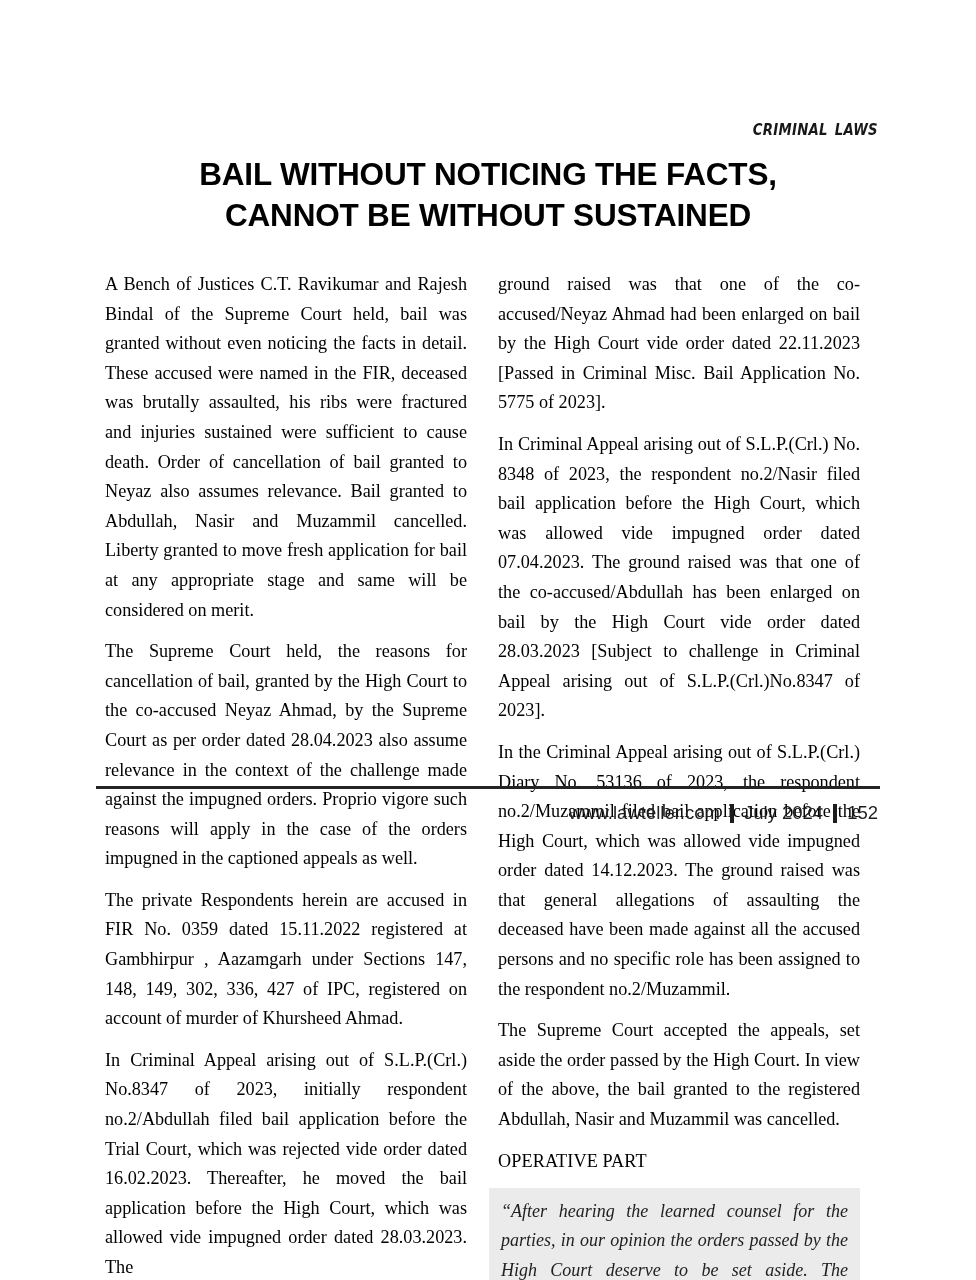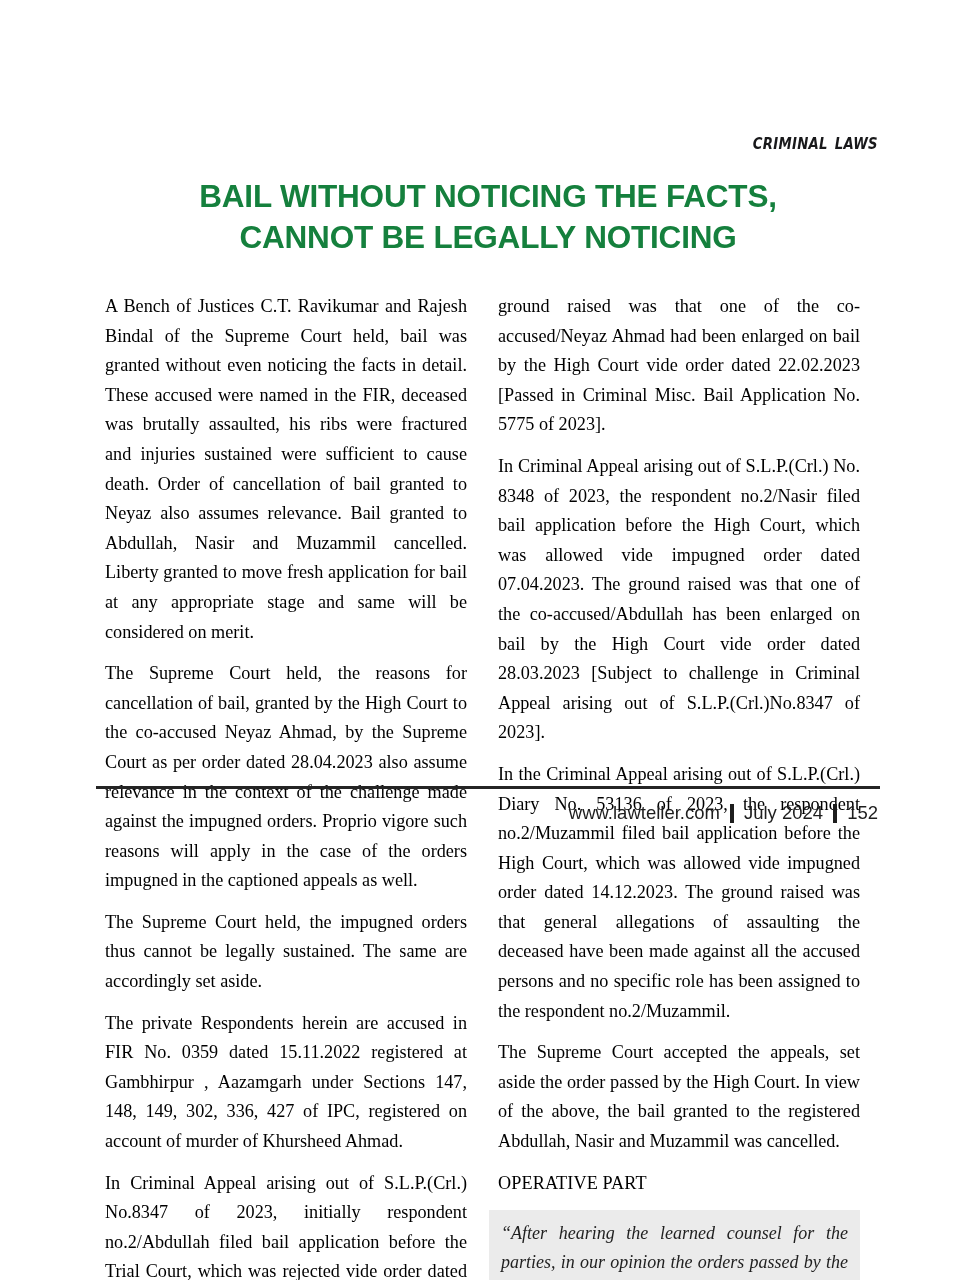--- a/index.html
+++ b/index.html
@@ -14,21 +14,21 @@
     overflow: hidden;
     font-family: "Liberation Serif", serif;
     color: #1a1a1a;
   }
   .page {
     position: absolute;
     left: 0; top: 0;
     width: 976px;
     height: 910px;
     box-sizing: border-box;
-    padding: 16px 96px;
+    padding: 2px 96px;
   }
 
   
   .running-head {
     height: 138px;
     display: flex;
     align-items: flex-end;
     justify-content: flex-end;
     padding-right: 2px;
     box-sizing: border-box;
@@ -43,29 +43,29 @@
     font-variant: small-caps;
     text-transform: lowercase;
     transform: scaleX(0.92);
     transform-origin: right bottom;
     white-space: nowrap;
   }
   .running-head-text::first-letter { font-size: 1em; }
 
   
   .headline {
-    margin: 8px;
+    margin: 0;
     padding: 14px 0 0 0;
     text-align: center;
     font-family: "Liberation Sans", sans-serif;
     font-weight: 700;
     font-size: 31.5px;
     line-height: 41px;
     letter-spacing: -0.2px;
-    color: #15803d;
+    color: #000000;
   }
   .headline .hl-line { display: block; white-space: nowrap; }
 
   
   .columns {
     margin-top: 34px;
     display: flex;
     column-gap: 22px;
     align-items: flex-start;
   }
@@ -149,35 +149,34 @@
 <body>
 
 <div class="page">
 
   <div class="running-head">
     <div class="running-head-text">Criminal Laws</div>
   </div>
 
   <h1 class="headline">
     <span class="hl-line">BAIL WITHOUT NOTICING THE FACTS,</span>
-    <span class="hl-line">CANNOT BE LEGALLY NOTICING</span>
+    <span class="hl-line">CANNOT BE WITHOUT SUSTAINED</span>
   </h1>
 
   <div class="columns">
 
     <div class="col">
       <p>A Bench of Justices C.T. Ravikumar and Rajesh Bindal of the Supreme Court held, bail was granted without even noticing the facts in detail. These accused were named in the FIR, deceased was brutally assaulted, his ribs were fractured and injuries sustained were sufficient to cause death. Order of cancellation of bail granted to Neyaz also assumes relevance. Bail granted to Abdullah, Nasir and Muzammil cancelled. Liberty granted to move fresh application for bail at any appropriate stage and same will be considered on merit.</p>
       <p>The Supreme Court held, the reasons for cancellation of bail, granted by the High Court to the co-accused Neyaz Ahmad, by the Supreme Court as per order dated 28.04.2023 also assume relevance in the context of the challenge made against the impugned orders. Proprio vigore such reasons will apply in the case of the orders impugned in the captioned appeals as well.</p>
-      <p>The Supreme Court held, the impugned orders thus cannot be legally sustained. The same are accordingly set aside.</p>
       <p>The private Respondents herein are accused in FIR No. 0359 dated 15.11.2022 registered at Gambhirpur , Aazamgarh under Sections 147, 148, 149, 302, 336, 427 of IPC, registered on account of murder of Khursheed Ahmad.</p>
       <p>In Criminal Appeal arising out of S.L.P.(Crl.) No.8347 of 2023, initially respondent no.2/Abdullah filed bail application before the Trial Court, which was rejected vide order dated 16.02.2023. Thereafter, he moved the bail application before the High Court, which was allowed vide impugned order dated 28.03.2023. The</p>
     </div>
 
     <div class="col">
-      <p>ground raised was that one of the co-accused/Neyaz Ahmad had been enlarged on bail by the High Court vide order dated 22.02.2023 [Passed in Criminal Misc. Bail Application No. 5775 of 2023].</p>
+      <p>ground raised was that one of the co-accused/Neyaz Ahmad had been enlarged on bail by the High Court vide order dated 22.11.2023 [Passed in Criminal Misc. Bail Application No. 5775 of 2023].</p>
       <p>In Criminal Appeal arising out of S.L.P.(Crl.) No. 8348 of 2023, the respondent no.2/Nasir filed bail application before the High Court, which was allowed vide impugned order dated 07.04.2023. The ground raised was that one of the co-accused/Abdullah has been enlarged on bail by the High Court vide order dated 28.03.2023 [Subject to challenge in Criminal Appeal arising out of S.L.P.(Crl.)No.8347 of 2023].</p>
       <p>In the Criminal Appeal arising out of S.L.P.(Crl.) Diary No. 53136 of 2023, the respondent no.2/Muzammil filed bail application before the High Court, which was allowed vide impugned order dated 14.12.2023. The ground raised was that general allegations of assaulting the deceased have been made against all the accused persons and no specific role has been assigned to the respondent no.2/Muzammil.</p>
       <p>The Supreme Court accepted the appeals, set aside the order passed by the High Court. In view of the above, the bail granted to the registered Abdullah, Nasir and Muzammil was cancelled.</p>
       <p class="operative-heading">OPERATIVE PART</p>
       <div class="quote-box">
         <p>“After hearing the learned counsel for the parties, in our opinion the orders passed by the High Court deserve to be set aside. The respondents (Abdullah, Nasir and Muzammil) were allegedly involved in the heinous crime of the murder of Khursheed Ahmad on a very paltry issue. The respondent/Abdullah was granted bail by the High Court after custody of 4</p>
       </div>
     </div>
 
   </div>

